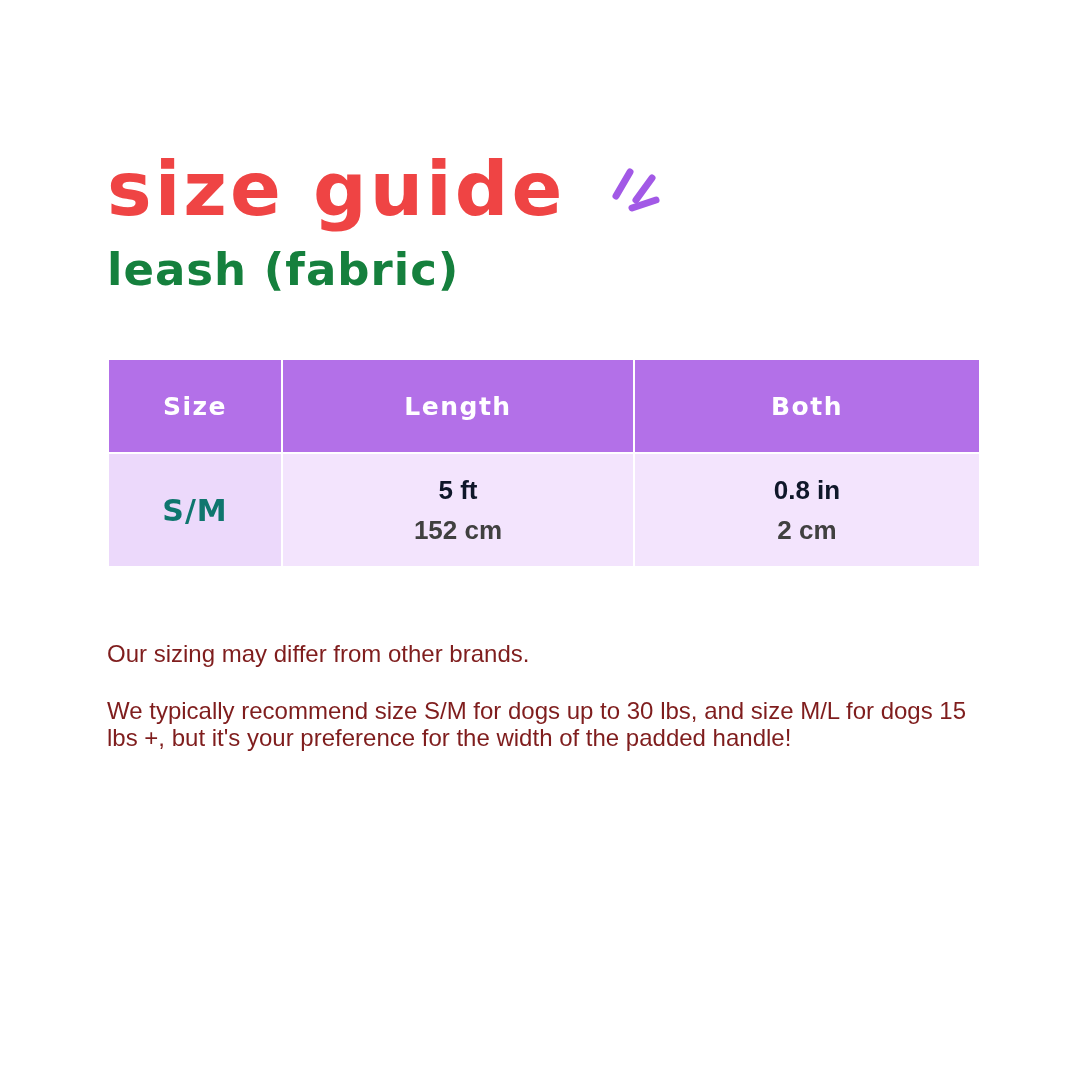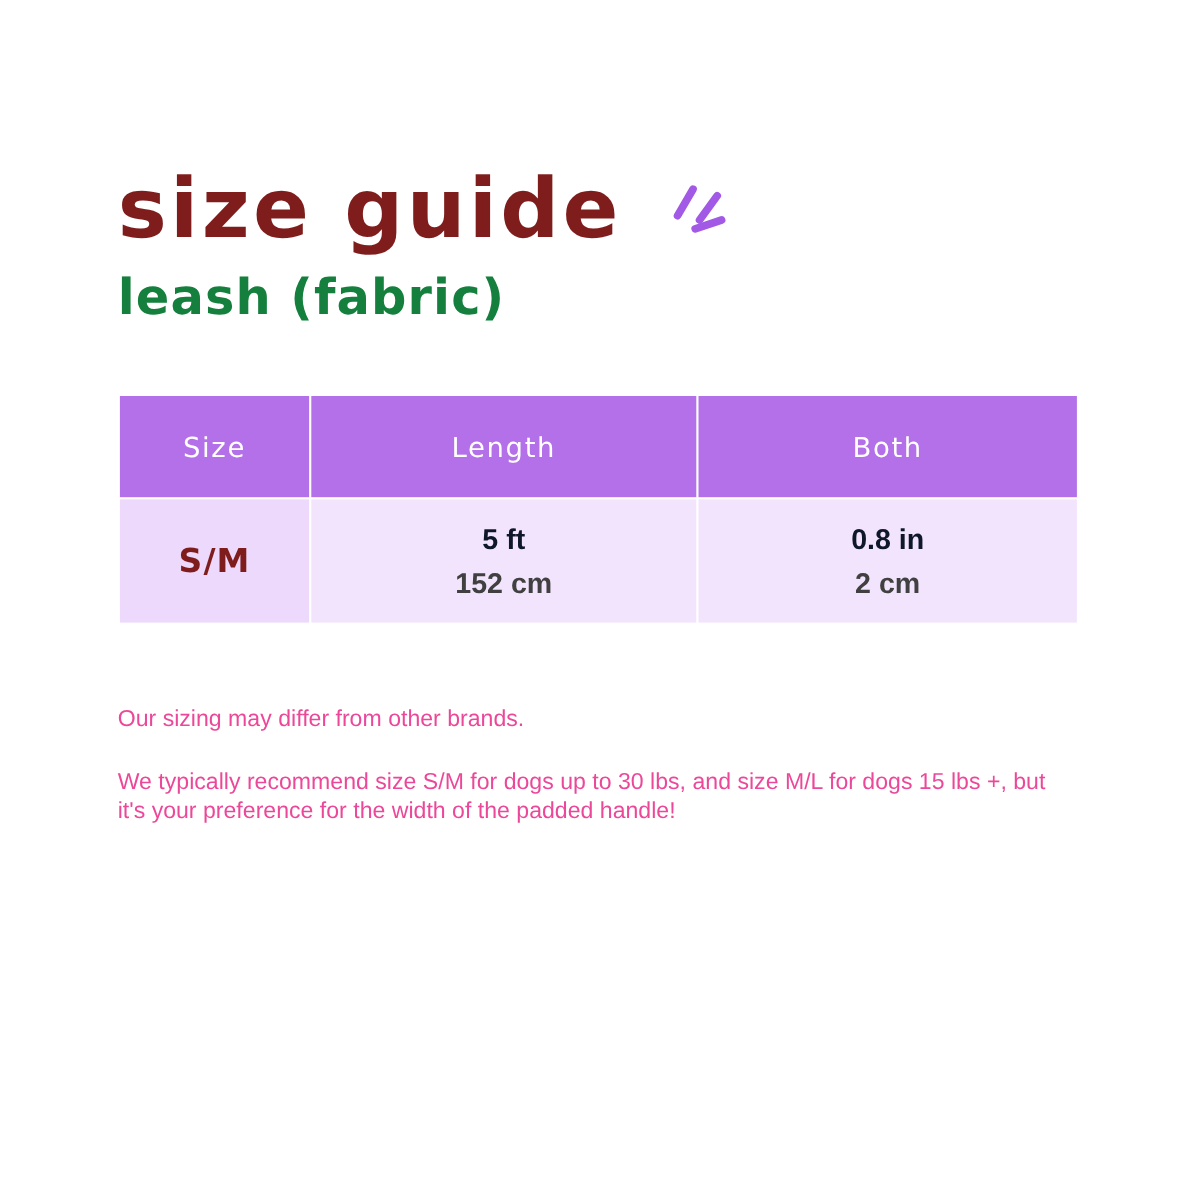--- a/index.html
+++ b/index.html
@@ -25,21 +25,21 @@
   .title-wrap {
     position: relative;
     padding-top: 148px;
   }
   .main-title {
     font-family: "DejaVu Sans", sans-serif;
     font-weight: 700;
     font-size: 75px;
     line-height: 82px;
     letter-spacing: 3px;
-    color: #7f1d1d;
+    color: #ef4444;
     margin: 0;
     display: inline-block;
   }
   .sparkle {
     position: absolute;
     left: 495px;
     top: 150px;
     width: 70px;
     height: 70px;
   }
@@ -58,21 +58,21 @@
     margin-top: 62px;
     width: 866px;
     border-collapse: separate;
     border-spacing: 2px;
     table-layout: fixed;
   }
   .size-table th {
     background: #b370e8;
     color: #ffffff;
     font-family: "DejaVu Sans", sans-serif;
-    font-weight: 400;
+    font-weight: 700;
     font-size: 25px;
     letter-spacing: 1.5px;
     height: 90px;
     vertical-align: middle;
     text-align: center;
     border: 0;
   }
   .col-size { width: 172px; }
   .col-length { width: 350px; }
   .col-width { width: 344px; }
@@ -83,21 +83,21 @@
     vertical-align: middle;
     text-align: center;
     border: 0;
   }
   .size-table td.cell-size {
     background: #ecd9fb;
     font-family: "DejaVu Sans", sans-serif;
     font-weight: 700;
     font-size: 30px;
     letter-spacing: 1px;
-    color: #7f1d1d;
+    color: #0f766e;
   }
   .val-primary {
     display: block;
     font-family: "Liberation Sans", sans-serif;
     font-weight: 700;
     font-size: 26px;
     color: #0f172a;
     line-height: 34px;
   }
   .val-secondary {
@@ -111,23 +111,23 @@
   }
 
   
   .notes {
     margin-top: 72px;
     width: 860px;
   }
   .notes p {
     margin: 0 0 30px 0;
     font-family: "Liberation Sans", sans-serif;
-    font-size: 21px;
+    font-size: 24px;
     line-height: 27px;
-    color: #ec4899;
+    color: #7f1d1d;
   }
   .notes p:last-child { margin-bottom: 0; }
 </style>
 </head>
 <body>
 
 <div class="page">
 
   <div class="title-wrap">
     <h1 class="main-title">size guide</h1>

